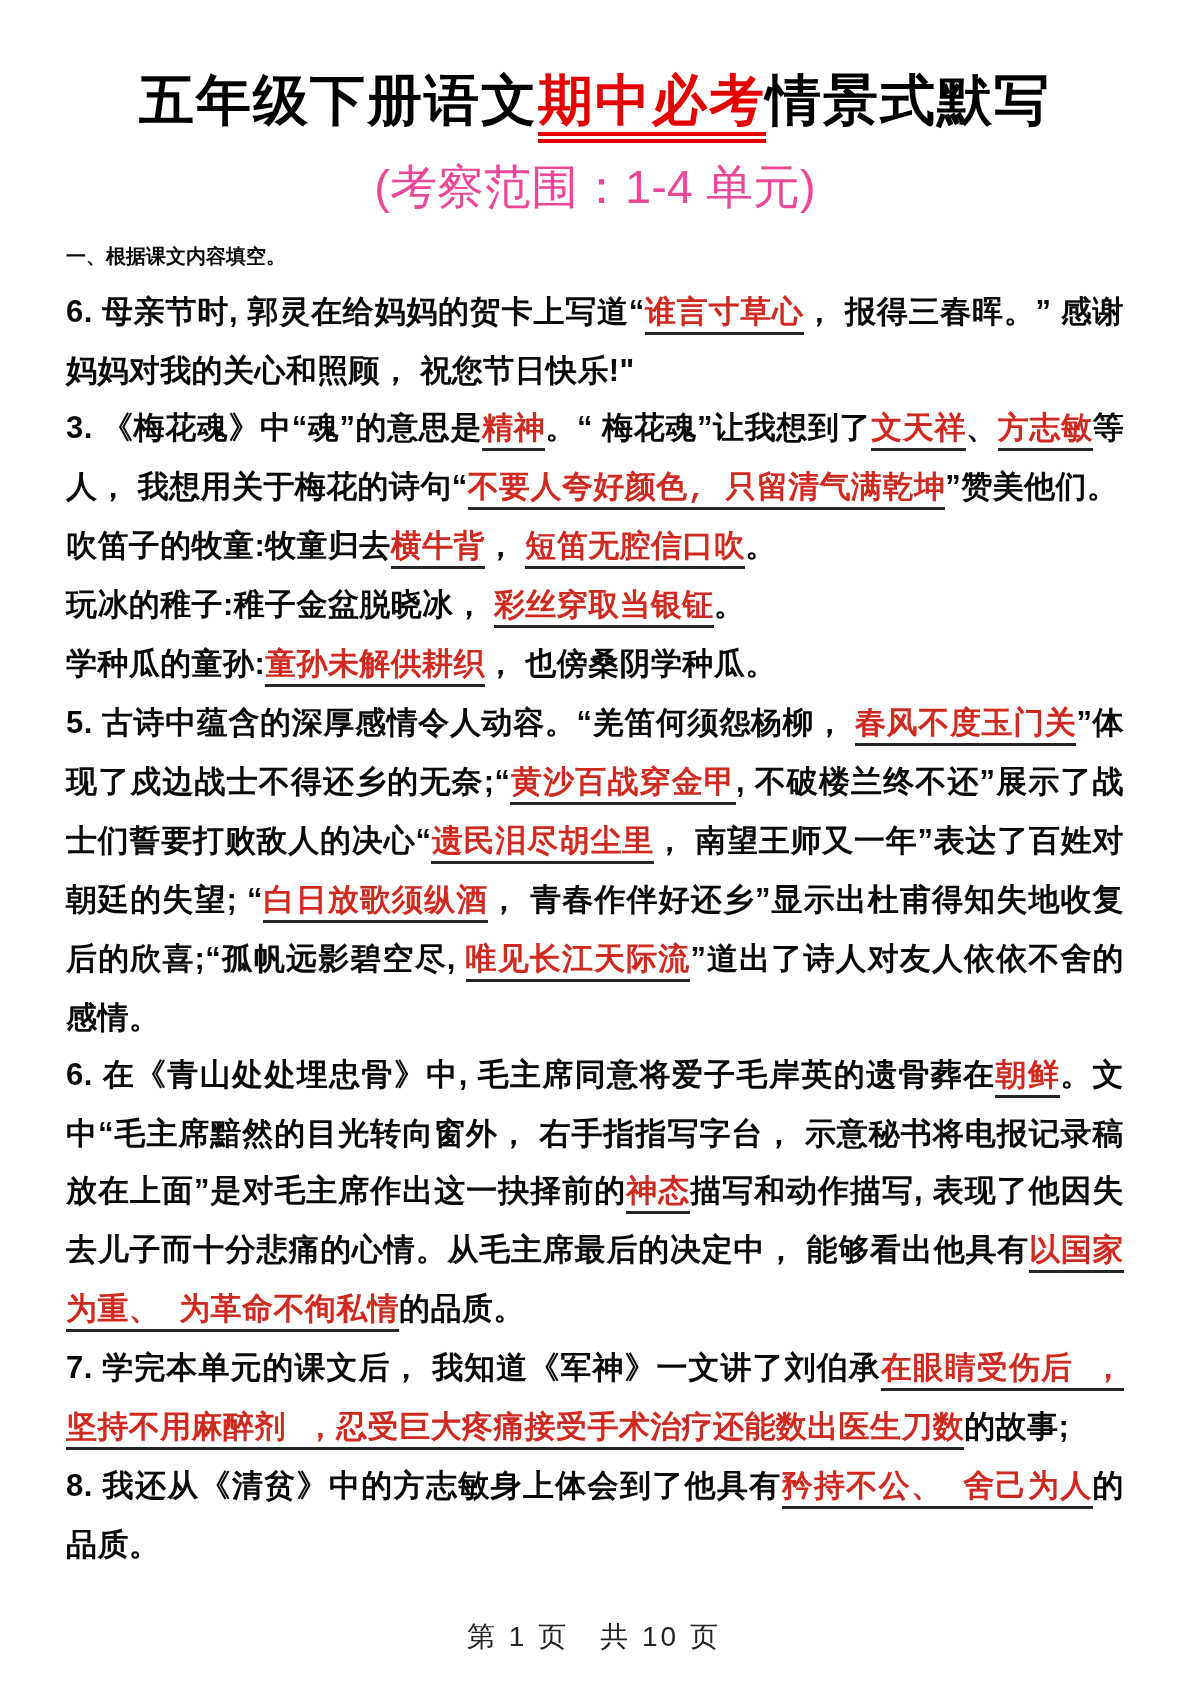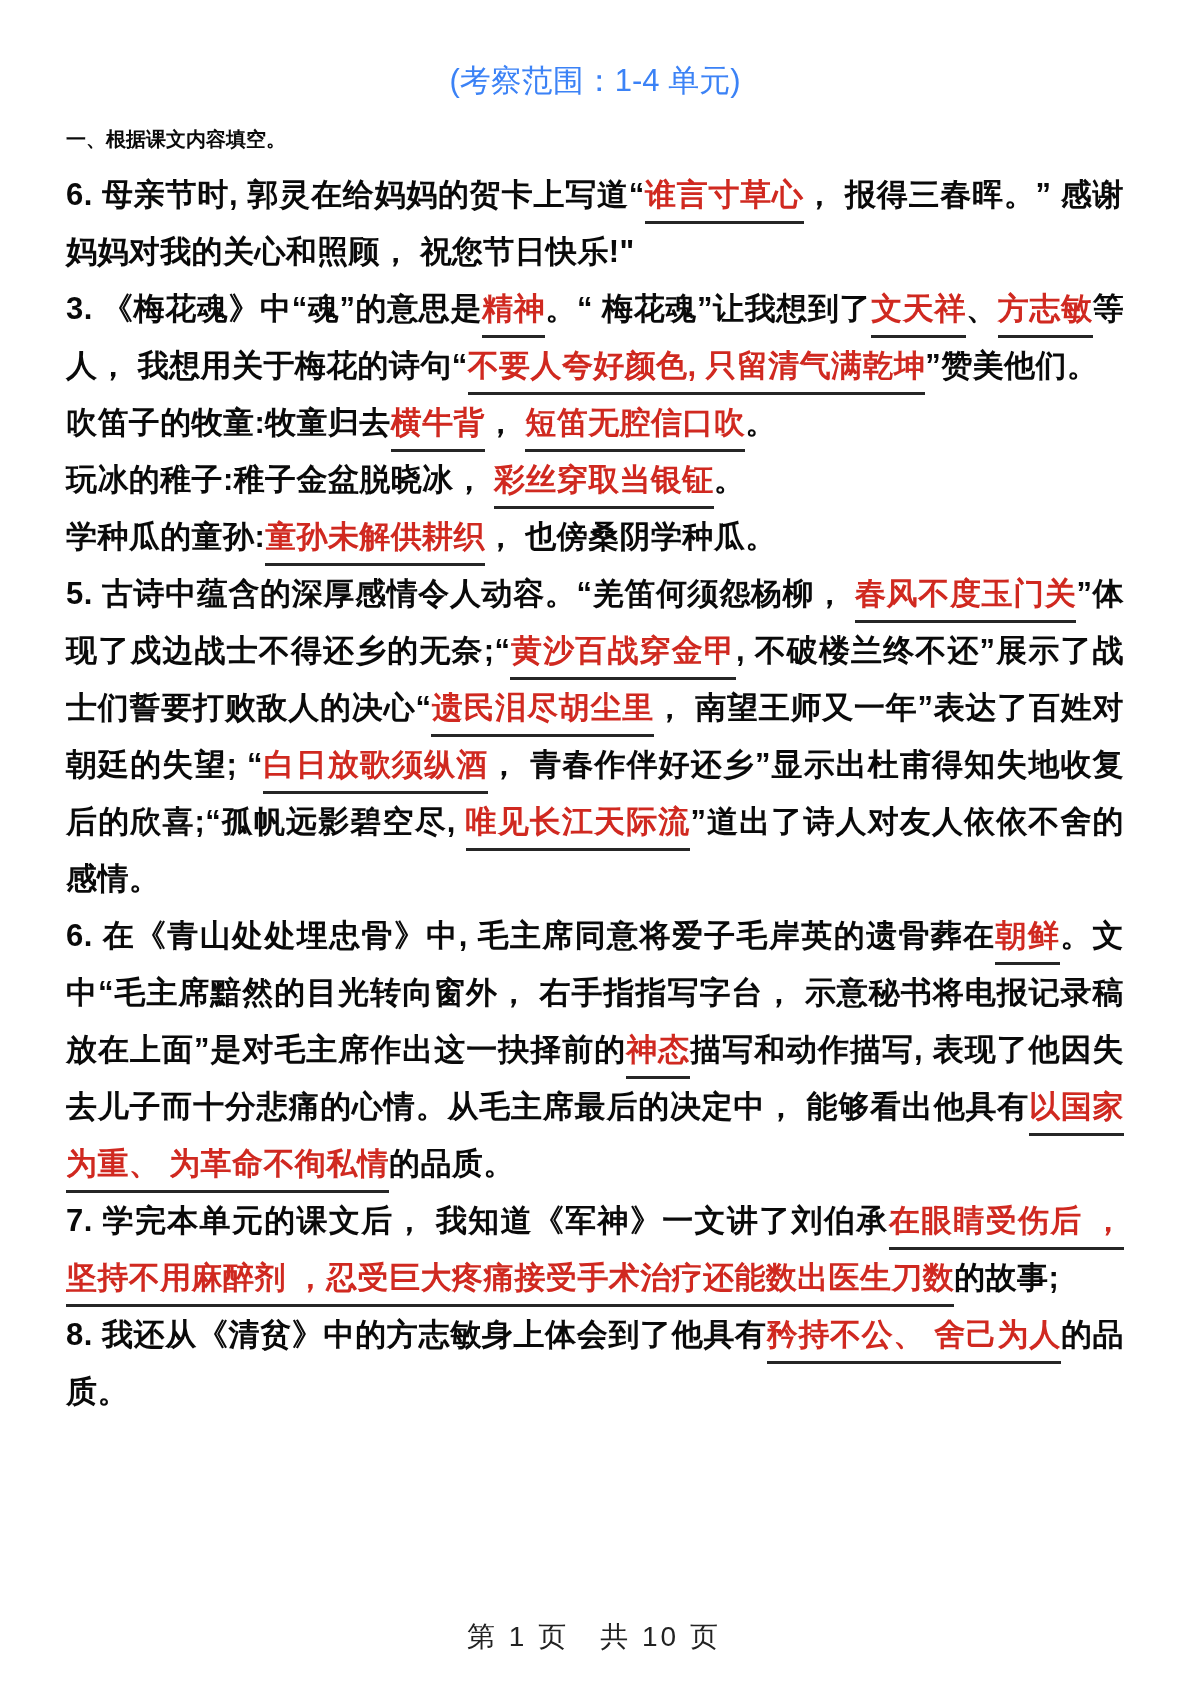--- a/index.html
+++ b/index.html
@@ -24,23 +24,23 @@
     color: #000000;
     white-space: nowrap;
   }
   .title .hl {
     color: #e50000;
     border-bottom: 11px double #e50000;
     padding-bottom: 1px;
   }
   .subtitle {
     text-align: center;
-    font-size: 31px;
+    font-size: 47px;
     font-weight: 500;
-    color: #3b82f6;
+    color: #ec4899;
     margin: 18px 0 14px 0;
   }
   .section-heading {
     font-size: 20px;
     font-weight: 800;
     line-height: 46px;
     margin: 0 0 4px 0;
   }
   .content p.para {
     margin: 0;
@@ -48,37 +48,39 @@
     font-weight: 650;
     line-height: 57px;
     text-align: justify;
     text-justify: inter-ideograph;
     letter-spacing: 0.4px;
   }
   .content .ans {
     color: #d02920;
     font-weight: 750;
     border-bottom: 3px solid #6d28d9;
-    padding-bottom: 9px;
+    padding-bottom: 1px;
+    font-family: Liberation Mono, monospace;
   }
   .footer {
     position: absolute;
     left: 0; right: 0; bottom: 26px;
     text-align: center;
     font-size: 28px;
     font-weight: 500;
     letter-spacing: 3px;
     color: #222222;
   }
 </style>
 <style>.content .ans{color:#d02920;border-bottom-color:#262626;}.title .hl{color:#e50000;border-bottom-color:#e50000;}</style></head>
 <body>
 
 <div class="page">
 
+  <h1 class="title"><span>五年级下册语文</span><span class="hl">期中必考</span><span>情景式默写</span></h1>
 
   <div class="subtitle">(考察范围：1-4 单元)</div>
 
   <div class="section-heading">一、根据课文内容填空。</div>
 
   <div class="content">
       <p class="para"><span>6. 母亲节时, 郭灵在给妈妈的贺卡上写道“</span><span class="ans">谁言寸草心</span><span>， 报得三春晖。” 感谢妈妈对我的关心和照顾， 祝您节日快乐!"</span></p>
       <p class="para"><span>3. 《梅花魂》中“魂”的意思是</span><span class="ans">精神</span><span>。“ 梅花魂”让我想到了</span><span class="ans">文天祥</span><span>、</span><span class="ans">方志敏</span><span>等人， 我想用关于梅花的诗句“</span><span class="ans">不要人夸好颜色, 只留清气满乾坤</span><span>”赞美他们。</span></p>
       <p class="para"><span>吹笛子的牧童:牧童归去</span><span class="ans">横牛背</span><span>， </span><span class="ans">短笛无腔信口吹</span><span>。</span></p>
       <p class="para"><span>玩冰的稚子:稚子金盆脱晓冰， </span><span class="ans">彩丝穿取当银钲</span><span>。</span></p>

